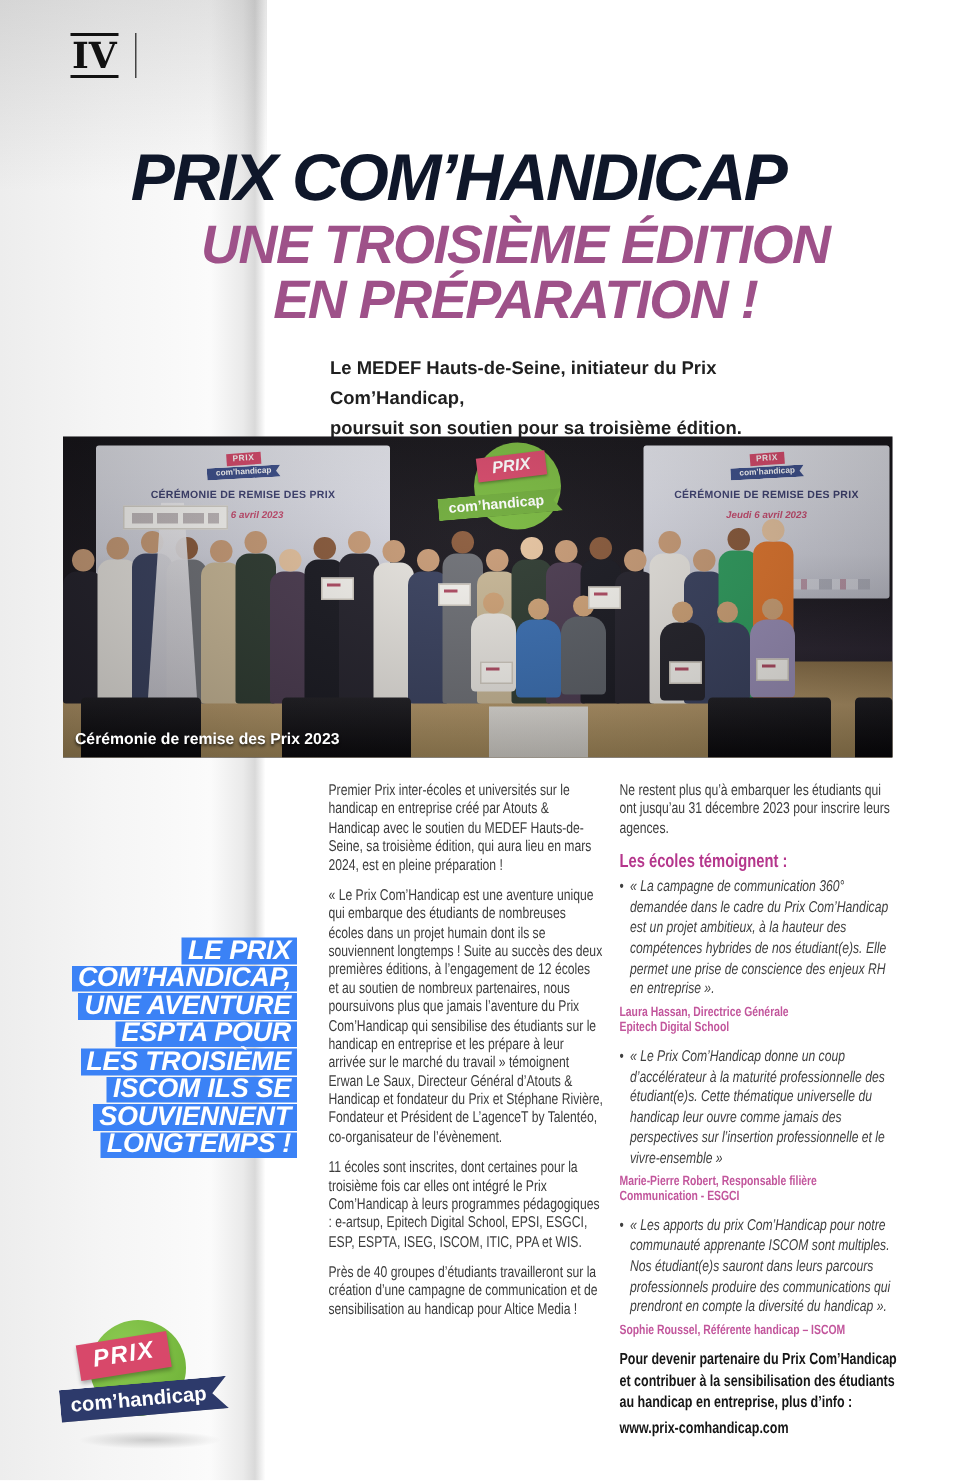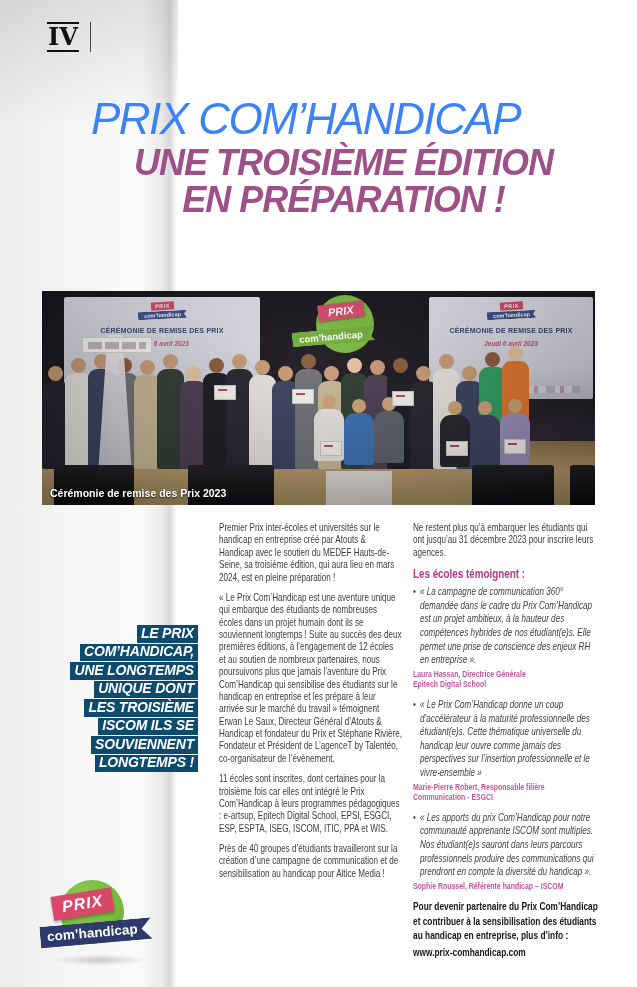--- a/index.html
+++ b/index.html
@@ -12,21 +12,21 @@
     background:linear-gradient(180deg,rgba(90,90,90,.16),rgba(90,90,90,0) 80%);}
 
   
   .marker{position:absolute;left:22px;top:22px;display:flex;align-items:center;margin-left:25px;}
   .roman{font-family:"DejaVu Serif",serif;font-size:24px;font-weight:bold;color:#111;
     border-top:2.5px solid #111;border-bottom:2.5px solid #111;line-height:1.05;padding:0 1px;}
   .marker-bar{width:1.5px;height:30px;background:#444;margin-left:11px;}
 
   
   .headline{position:absolute;left:0;right:26px;top:97px;text-align:center;}
-  .h1{font-size:44px;line-height:1.0;font-weight:normal;font-style:italic;color:#3b82f6;letter-spacing:-1.5px;}
+  .h1{font-size:44px;line-height:1.0;font-weight:bold;font-style:italic;color:#0f172a;letter-spacing:-1.5px;}
   .h2{font-size:36px;line-height:1.03;font-weight:bold;font-style:italic;color:#9e5189;
       letter-spacing:-1px;transform:translateX(38px);margin-top:3px;}
 
   .intro{position:absolute;left:220px;top:236px;width:350px;font-size:12.3px;font-weight:bold;
     color:#1f1f1f;line-height:1.62;}
 
   
   .photo{position:absolute;left:42px;top:291px;width:553px;height:214px;overflow:hidden;
     background:linear-gradient(180deg,#151318 0%,#1c1920 48%,#2b2531 66%,#151317 100%);}
   .floor{position:absolute;left:0;right:0;top:150px;height:64px;
@@ -97,22 +97,22 @@
   .t-head{font-size:12.6px;font-weight:bold;color:#b5368c;margin:2px 0 4px 0;}
   .quote{font-style:italic;font-size:10.4px;line-height:1.31;color:#3f3f3f;
     padding-left:9px;position:relative;margin:0 0 2px 0;}
   .quote::before{content:"\2022";position:absolute;left:0;top:0;font-style:normal;color:#3f3f3f;}
   .attr{font-size:8.9px;line-height:1.18;font-weight:bold;color:#c2569c;margin:0 0 8px 0;}
   .cta{font-size:10.7px;line-height:1.34;font-weight:bold;color:#161616;margin:2px 0 0 0;}
   .cta-url{font-size:10.7px;line-height:1.4;font-weight:bold;color:#161616;text-decoration:none;display:block;margin-top:3px;}
 
   
   .pullquote{position:absolute;left:30px;top:625px;width:168px;text-align:right;line-height:0;}
-  .pq-line{display:inline-block;background:#0c4a6e;color:#ffffff;font-weight:bold;font-style:italic;
-    font-size:14px;line-height:13.5px;padding:1.5px 4px 2.5px 4px;margin-bottom:1px;letter-spacing:-.2px;}
+  .pq-line{display:inline-block;background:#3b82f6;color:#ffffff;font-weight:bold;font-style:italic;
+    font-size:18px;line-height:13.5px;padding:1.5px 4px 2.5px 4px;margin-bottom:1px;letter-spacing:-.2px;}
 
   
   .logo-wrap{position:absolute;left:40px;top:876px;width:120px;height:100px;}
   .logo-circle{position:absolute;left:20px;top:4px;width:64px;height:64px;border-radius:50%;
     background:radial-gradient(circle at 35% 30%,#8cca52,#74b63c 70%);}
   .logo-prix{position:absolute;left:12px;top:16px;background:#d8486a;color:#fff;font-weight:bold;font-style:italic;
     font-size:16px;letter-spacing:1px;padding:3px 10px;transform:rotate(-9deg);box-shadow:0 2px 3px rgba(0,0,0,.3);}
   .logo-ribbon{position:absolute;left:0px;top:46px;background:#2d3a6b;color:#fff;font-weight:bold;
     font-size:13.5px;padding:3px 14px 3.5px 7px;transform:rotate(-5deg);
     clip-path:polygon(0 0,100% 0,91% 50%,100% 100%,0 100%);box-shadow:0 2px 3px rgba(0,0,0,.3);}
@@ -133,20 +133,22 @@
 
   <div class="headline">
     <div class="h1">PRIX COM’HANDICAP</div>
     <div class="h2">
       <div>UNE TROISIÈME ÉDITION</div>
       <div>EN PRÉPARATION !</div>
     </div>
   </div>
 
   <div class="intro">
+    <div>Le MEDEF Hauts-de-Seine, initiateur du Prix Com’Handicap,</div>
+    <div>poursuit son soutien pour sa troisième édition.</div>
   </div>
 
   <div class="photo">
     <div class="floor"></div>
 
     <div class="screen s-left">
       <div class="mini-logo">
         <span class="mini-prix">PRIX</span>
         <span class="mini-ribbon">com’handicap</span>
       </div>
@@ -218,22 +220,22 @@
     <div class="monitor" style="left:430px;width:82px;"></div>
     <div class="monitor" style="left:528px;width:25px;"></div>
 
     <div class="photo-vignette"></div>
     <div class="caption">Cérémonie de remise des Prix 2023</div>
   </div>
 
   <div class="pullquote">
     <span class="pq-line">LE PRIX</span><br>
     <span class="pq-line">COM’HANDICAP,</span><br>
-    <span class="pq-line">UNE LONGTEMPS</span><br>
-    <span class="pq-line">UNIQUE DONT</span><br>
+    <span class="pq-line">UNE AVENTURE</span><br>
+    <span class="pq-line">ESPTA POUR</span><br>
     <span class="pq-line">LES TROISIÈME</span><br>
     <span class="pq-line">ISCOM ILS SE</span><br>
     <span class="pq-line">SOUVIENNENT</span><br>
     <span class="pq-line">LONGTEMPS !</span>
   </div>
 
   <div class="col col-1">
     <p>Premier Prix inter-écoles et universités sur le handicap en entreprise créé par Atouts &amp; Handicap avec le soutien du MEDEF Hauts-de-Seine, sa troisième édition, qui aura lieu en mars 2024, est en pleine préparation !</p>
     <p>« Le Prix Com’Handicap est une aventure unique qui embarque des étudiants de nombreuses écoles dans un projet humain dont ils se souviennent longtemps ! Suite au succès des deux premières éditions, à l’engagement de 12 écoles et au soutien de nombreux partenaires, nous poursuivons plus que jamais l’aventure du Prix Com’Handicap qui sensibilise des étudiants sur le handicap en entreprise et les prépare à leur arrivée sur le marché du travail » témoignent Erwan Le Saux, Directeur Général d’Atouts &amp; Handicap et fondateur du Prix et Stéphane Rivière, Fondateur et Président de L’agenceT by Talentéo, co-organisateur de l’évènement.</p>
     <p>11 écoles sont inscrites, dont certaines pour la troisième fois car elles ont intégré le Prix Com’Handicap à leurs programmes pédagogiques : e-artsup, Epitech Digital School, EPSI, ESGCI, ESP, ESPTA, ISEG, ISCOM, ITIC, PPA et WIS.</p>

